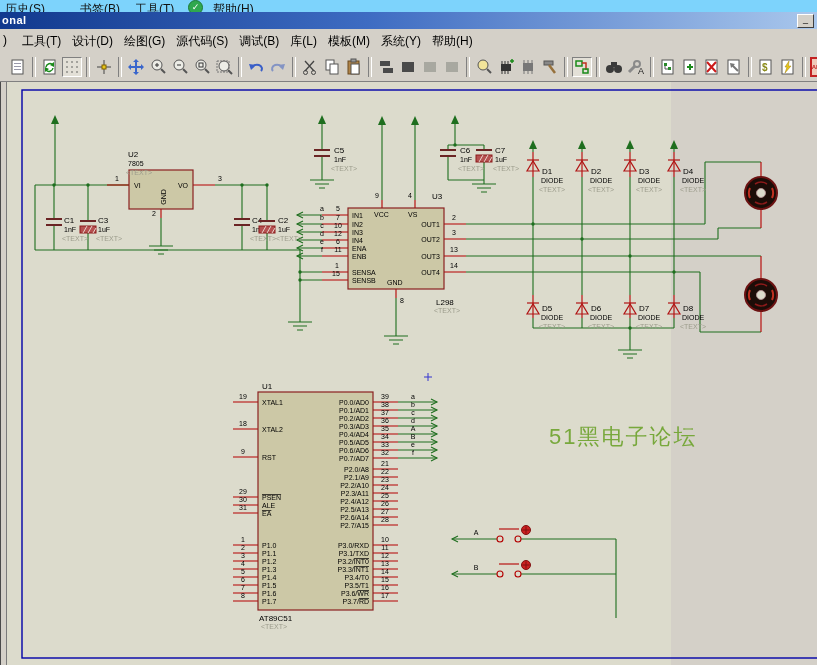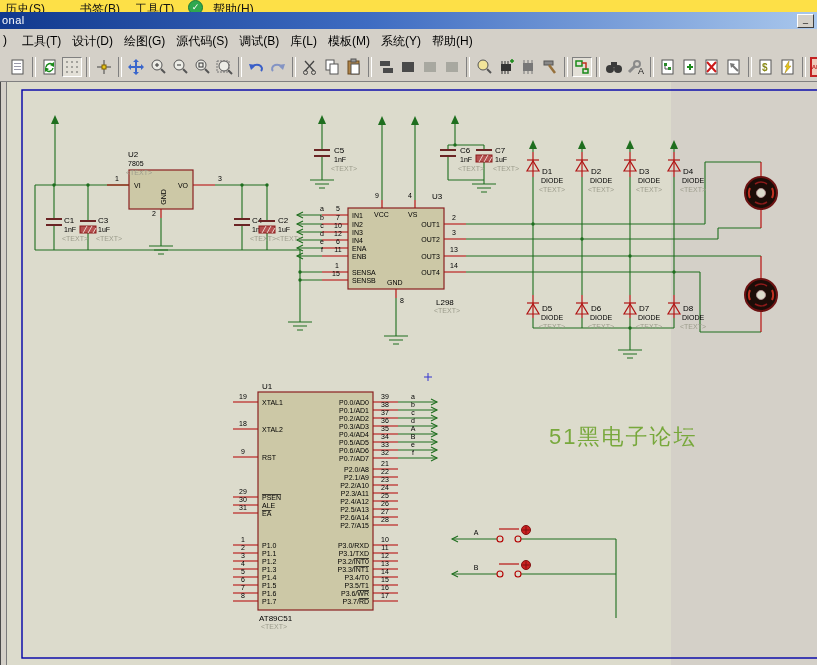--- a/index.html
+++ b/index.html
@@ -1,23 +1,23 @@
 <!DOCTYPE html>
 <html><head>
 <meta charset="utf-8">
 <style>
   html,body{margin:0;padding:0}
   .screen{position:relative;width:817px;height:665px;overflow:hidden;background:#d4d0c8;font-family:"Liberation Sans",sans-serif}
   
-  .browser-strip{position:absolute;top:0;left:0;width:817px;height:12px;background:#fde047;overflow:hidden}
+  .browser-strip{position:absolute;top:0;left:0;width:817px;height:12px;background:#7dd3fc;overflow:hidden}
   .bs-item{position:absolute;top:1px;font-size:12px;color:#111;white-space:nowrap}
   .bs-icon{position:absolute;top:0;width:13px;height:13px;border-radius:50%;background:#2fa84f;border:1px solid #1d7a38;color:#fff;font-size:9px;line-height:12px;text-align:center}
   
   .titlebar{position:absolute;top:12px;left:0;width:817px;height:17px;background:linear-gradient(90deg,#11398e 0%,#3e6cc2 45%,#a9c7ec 100%)}
-  .title-text{position:absolute;left:2px;top:2px;color:#fff;font-weight:normal;font-size:11px;letter-spacing:.5px}
+  .title-text{position:absolute;left:2px;top:2px;color:#fff;font-weight:bold;font-size:11px;letter-spacing:.5px}
   .win-btn{position:absolute;right:3px;top:2px;width:15px;height:12px;background:#d4d0c8;border:1px solid;border-color:#ffffff #404040 #404040 #ffffff;font-size:9px;line-height:8px;text-align:center;color:#000}
   
   .menubar{position:absolute;top:29px;left:0;width:817px;height:23px;background:#d4d0c8;border-bottom:1px solid #bab6ae}
   .menu-frag{position:absolute;left:3px;top:4px;font-size:12px;color:#000}
   .menu-items{position:absolute;left:22px;top:4px;display:flex}
   .menu-item{font-size:12px;color:#000;margin-right:11px;white-space:nowrap}
   
   .toolbar{position:absolute;top:52px;left:0;width:817px;height:30px;background:#d4d0c8;display:flex;align-items:center;border-bottom:1px solid #808080;box-sizing:border-box}
   .tb{width:20px;height:20px;margin:0 1px;display:flex;align-items:center;justify-content:center;flex:none}
   .tb.pressed{background:#e3e0d7;border:1px solid;border-color:#808080 #ffffff #ffffff #808080;width:20px;height:20px;box-sizing:border-box}

